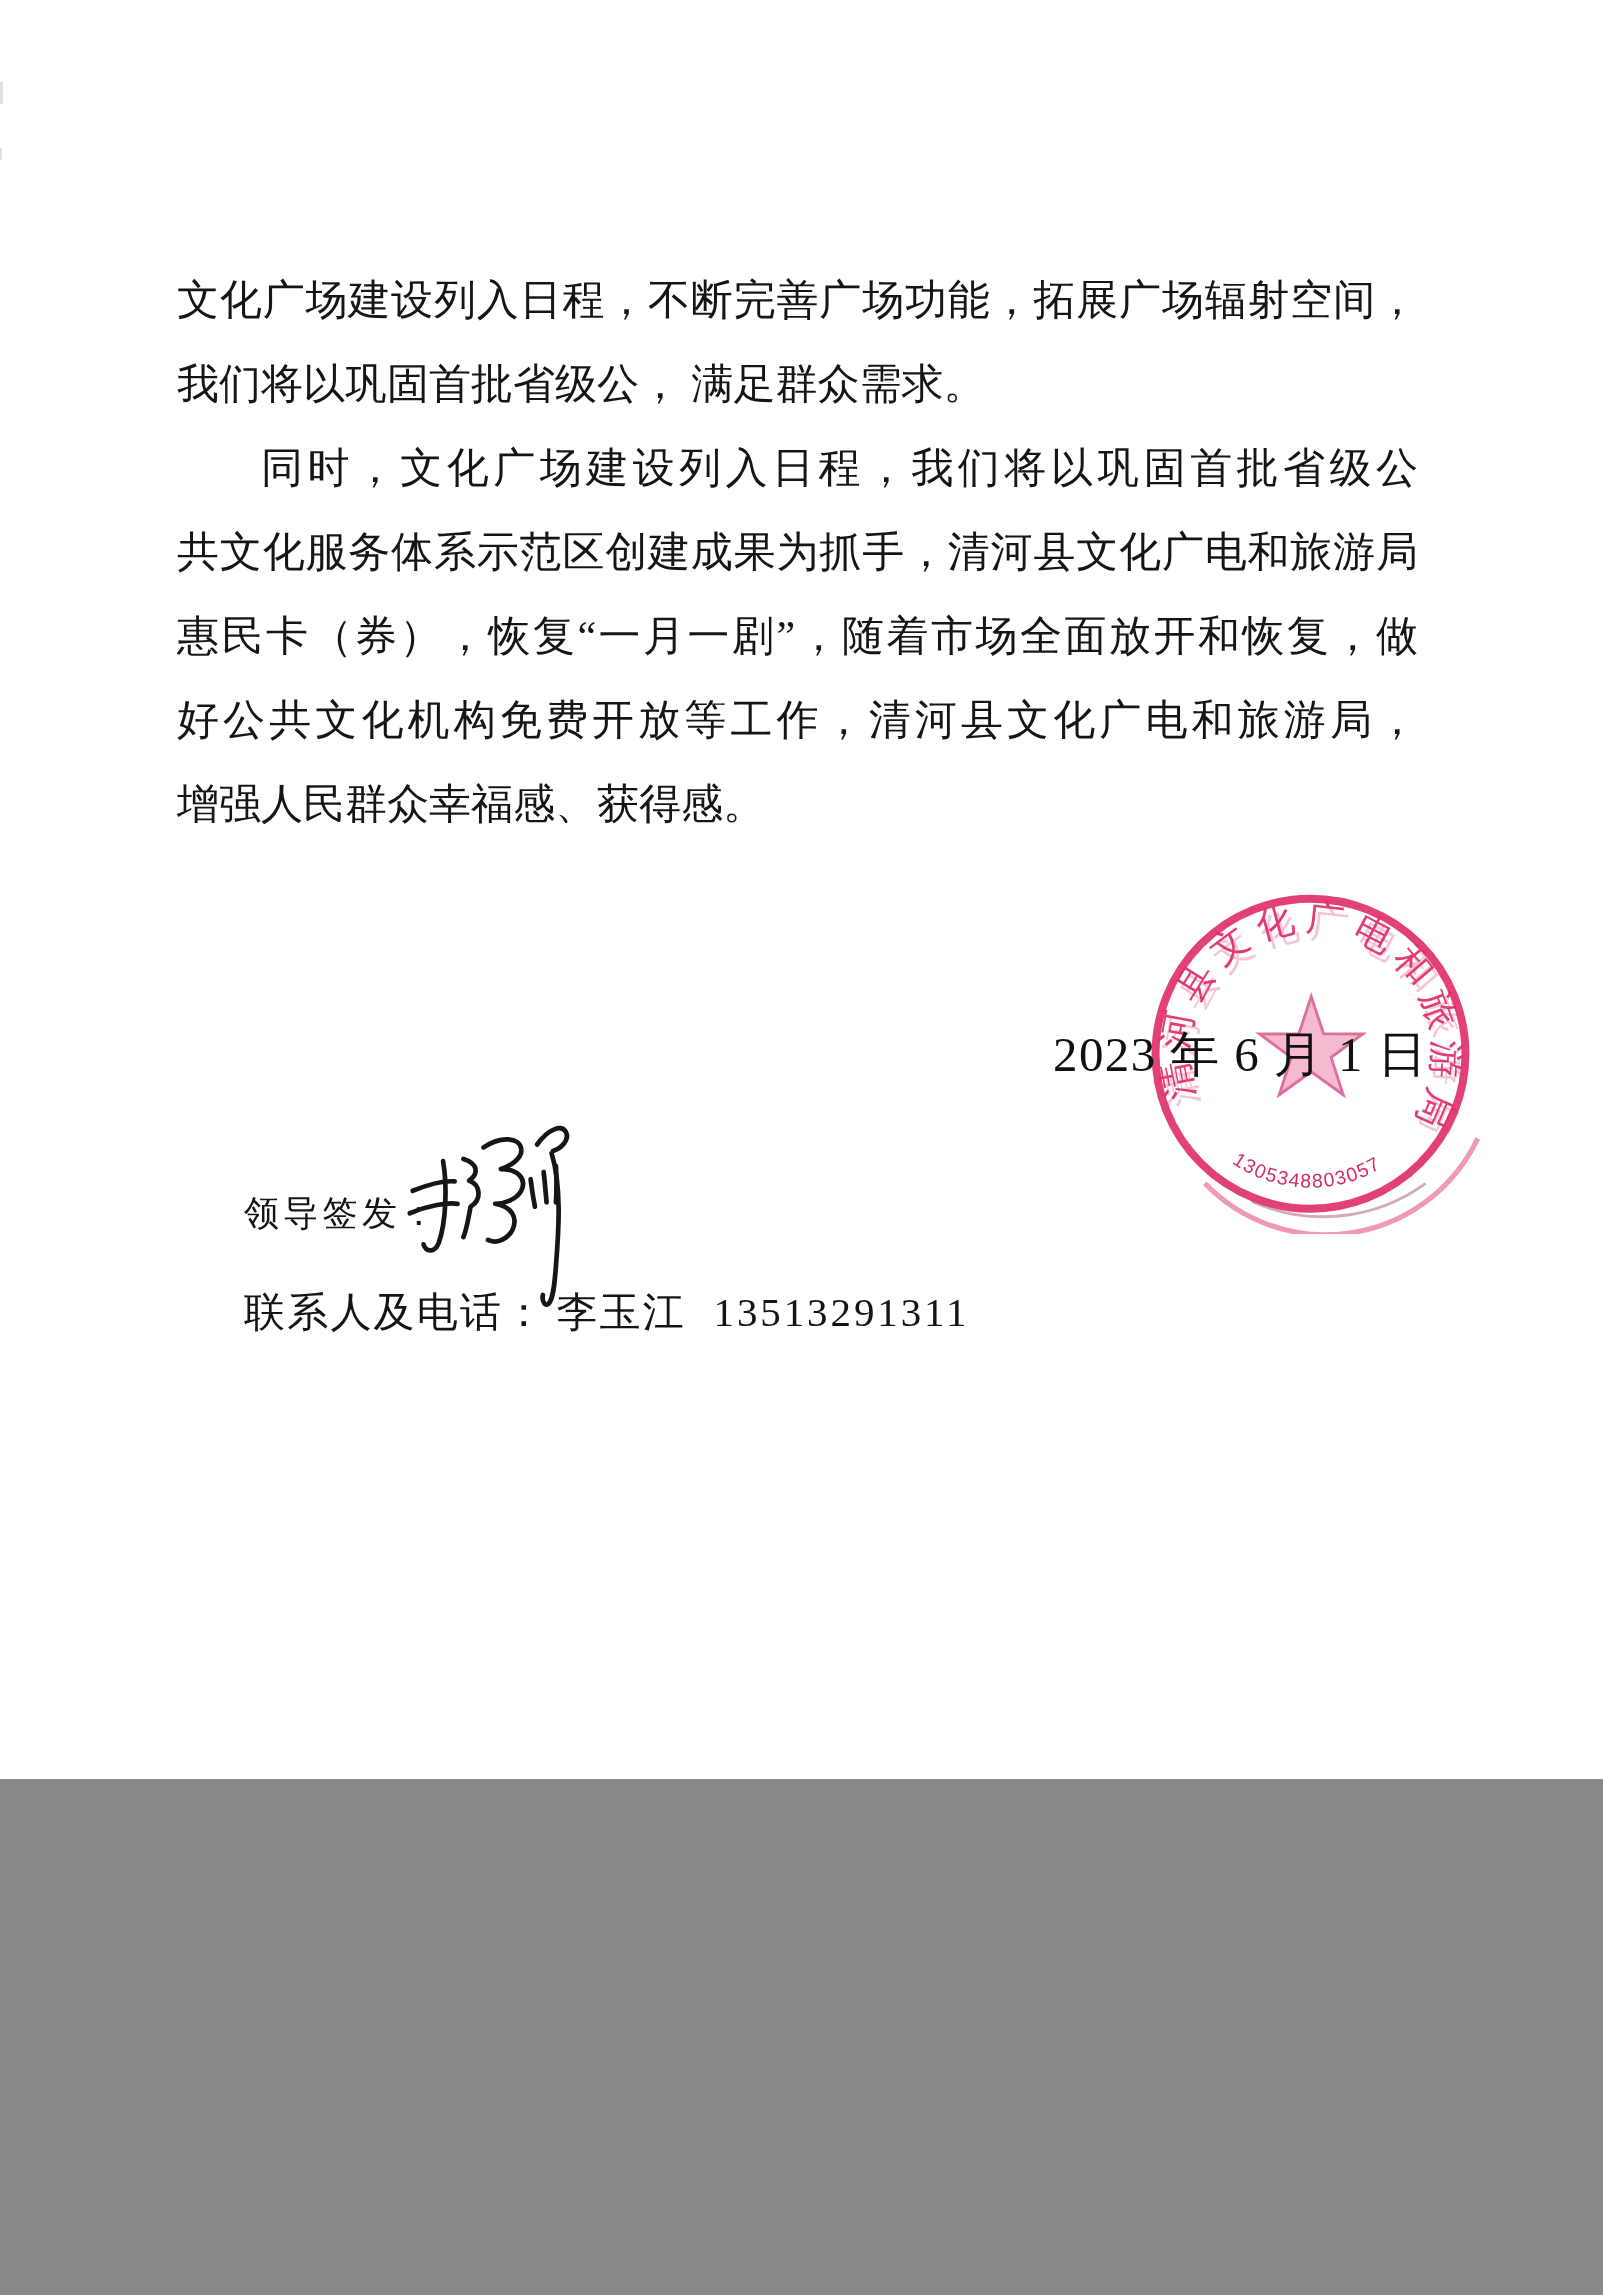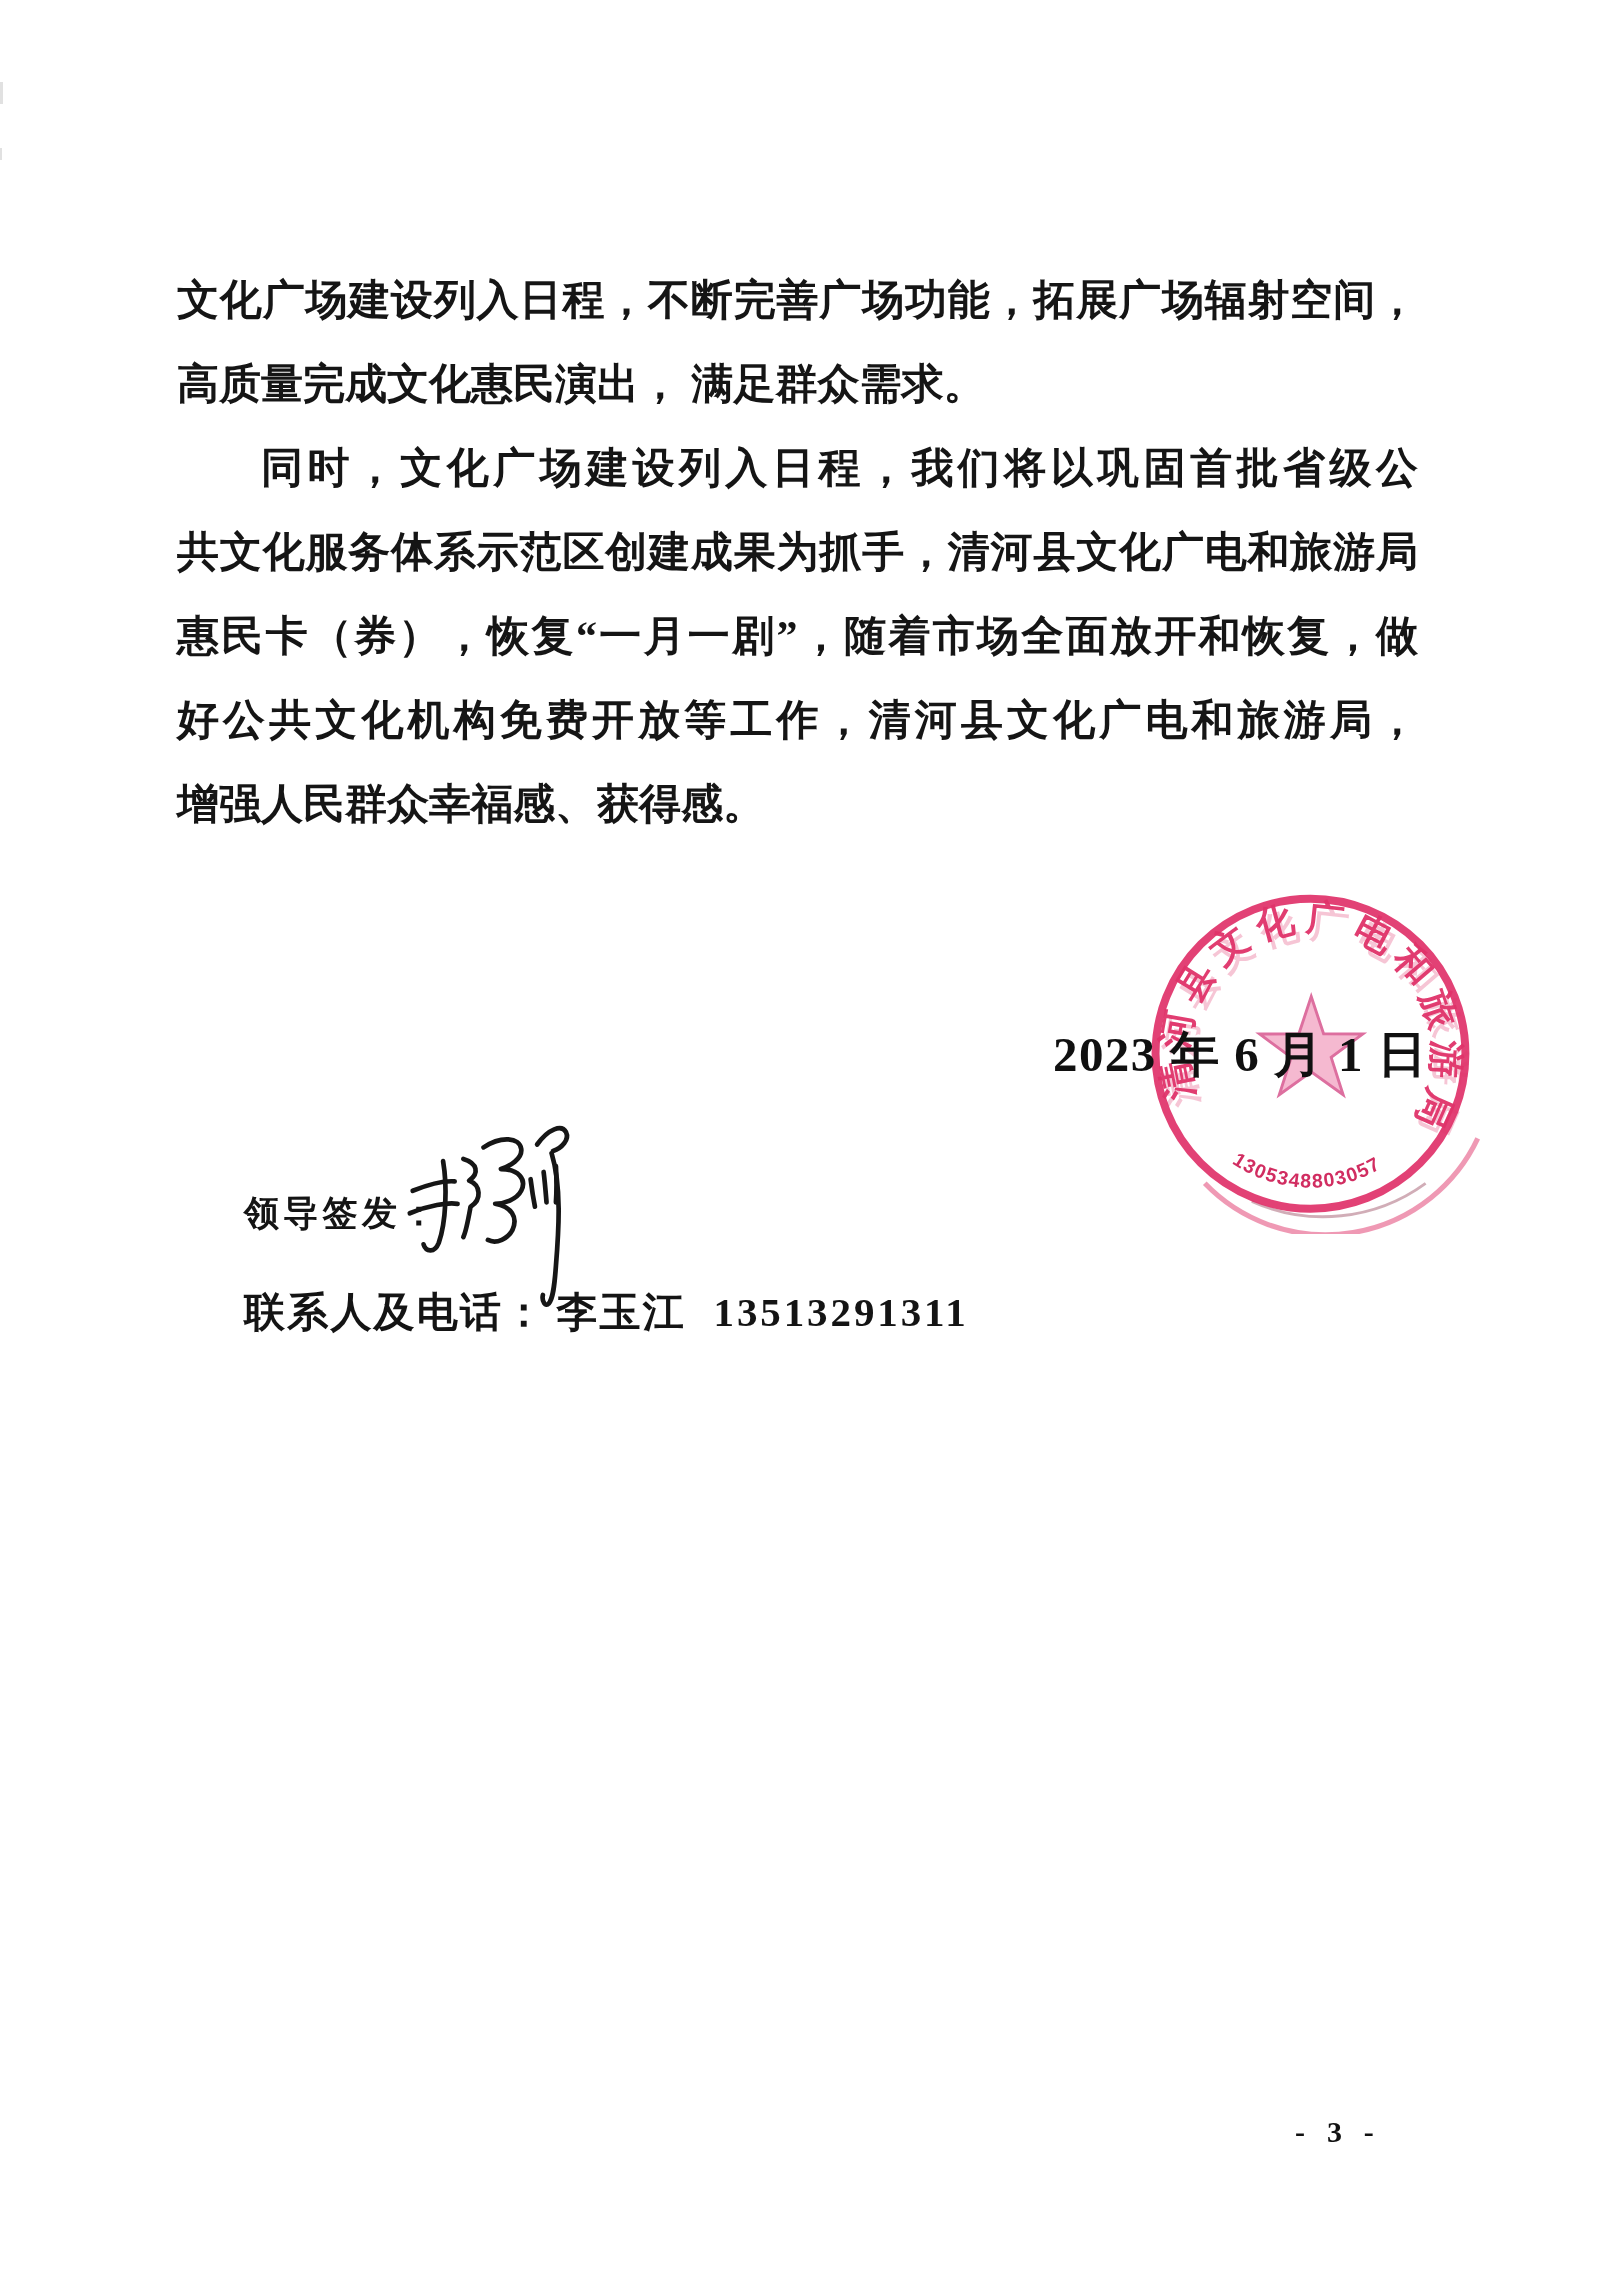--- a/index.html
+++ b/index.html
@@ -1,23 +1,22 @@
 <!DOCTYPE html>
 <html style="font-size:11.6px"><head>
 <meta charset="utf-8">
 <style>
   html,body{margin:0;padding:0;background:#888;}
   .page{
     position:relative;
-    width:1604px;height:2295px;
+    width:1604px;height:1779px;
     background:#ffffff;
     font-family:"Liberation Serif","DejaVu Serif",serif;
     color:#1c1c1c;
     overflow:hidden;
-    font-weight:bold;
   }
   
   .body-text{
     position:absolute;
     left:177px; top:258px;
     width:1241px;
     font-size:42px;
     line-height:84px;
     color:#151515;
   }
@@ -88,21 +87,21 @@
 </head>
 <body>
 
 <div class="page">
 
   <div class="scan-mark m1"></div>
   <div class="scan-mark m2"></div>
 
   <div class="body-text">
     <div class="bline justify">文化广场建设列入日程，不断完善广场功能，拓展广场辐射空间，</div>
-    <div class="bline">高质量完成文化惠民演出， 满足群众需求。</div>
+    <div class="bline">我们将以巩固首批省级公， 满足群众需求。</div>
     <div class="bline justify indent">同时，文化广场建设列入日程，我们将以巩固首批省级公</div>
     <div class="bline justify">共文化服务体系示范区创建成果为抓手，清河县文化广电和旅游局</div>
     <div class="bline justify">惠民卡（券），恢复“一月一剧”，随着市场全面放开和恢复，做</div>
     <div class="bline justify">好公共文化机构免费开放等工作，清河县文化广电和旅游局，</div>
     <div class="bline">增强人民群众幸福感、获得感。</div>
   </div>
 
   <svg class="seal" viewBox="0 0 500 500">
 
     <path d="M 95,430 A 232 232 0 0 0 472,368" fill="none" stroke="#e0336a" stroke-width="7" opacity="0.5"></path>

